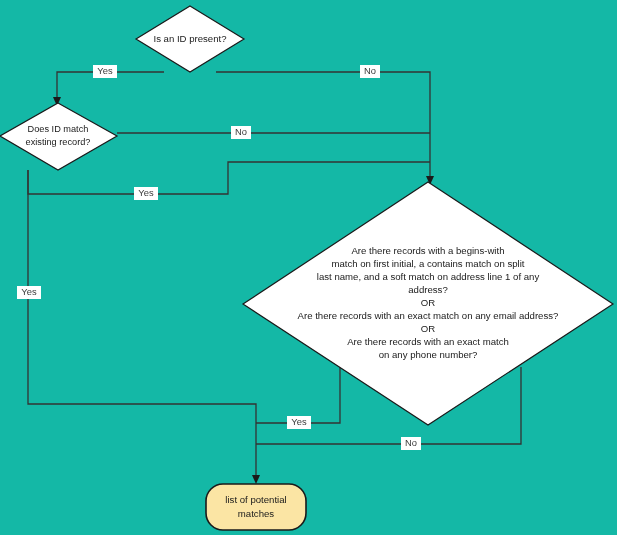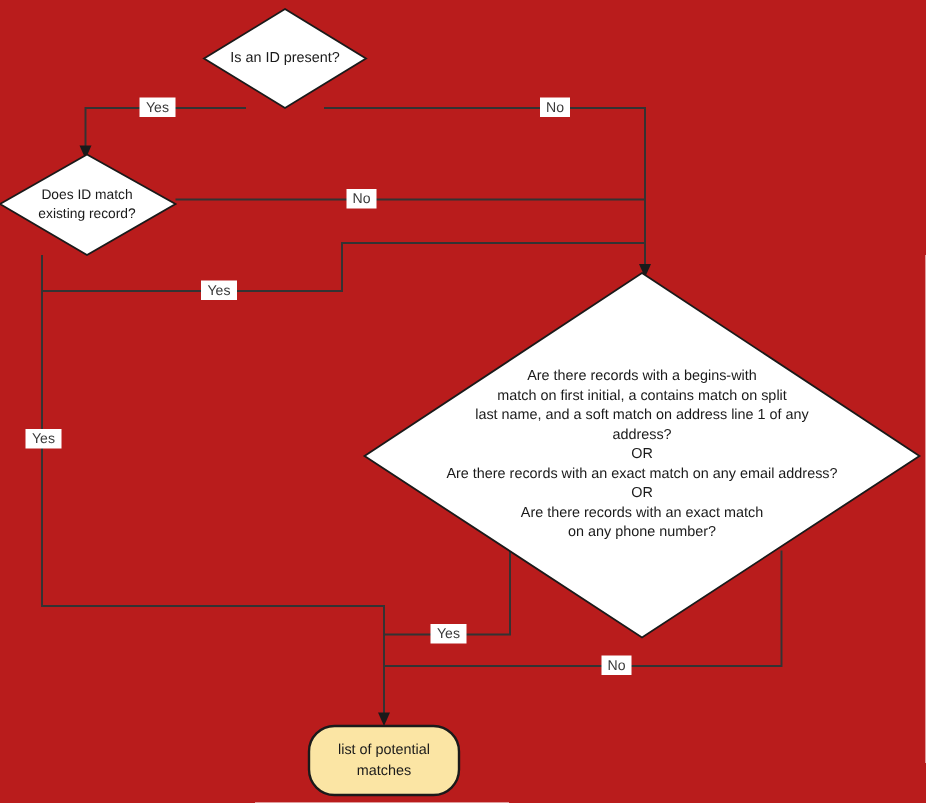--- a/index.html
+++ b/index.html
@@ -10,21 +10,21 @@
   body {
     width: 617px;
     height: 535px;
     font-family: "Liberation Sans", sans-serif;
     overflow: hidden;
   }
   #flowchart-root {
     position: relative;
     width: 617px;
     height: 535px;
-    background: #b91c1c;
+    background: #14b8a6;
   }
   svg.flow {
     display: block;
     width: 617px;
     height: 535px;
   }
   .node-shape {
     fill: #ffffff;
     stroke: #1a1a1a;
     stroke-width: 1.2;

